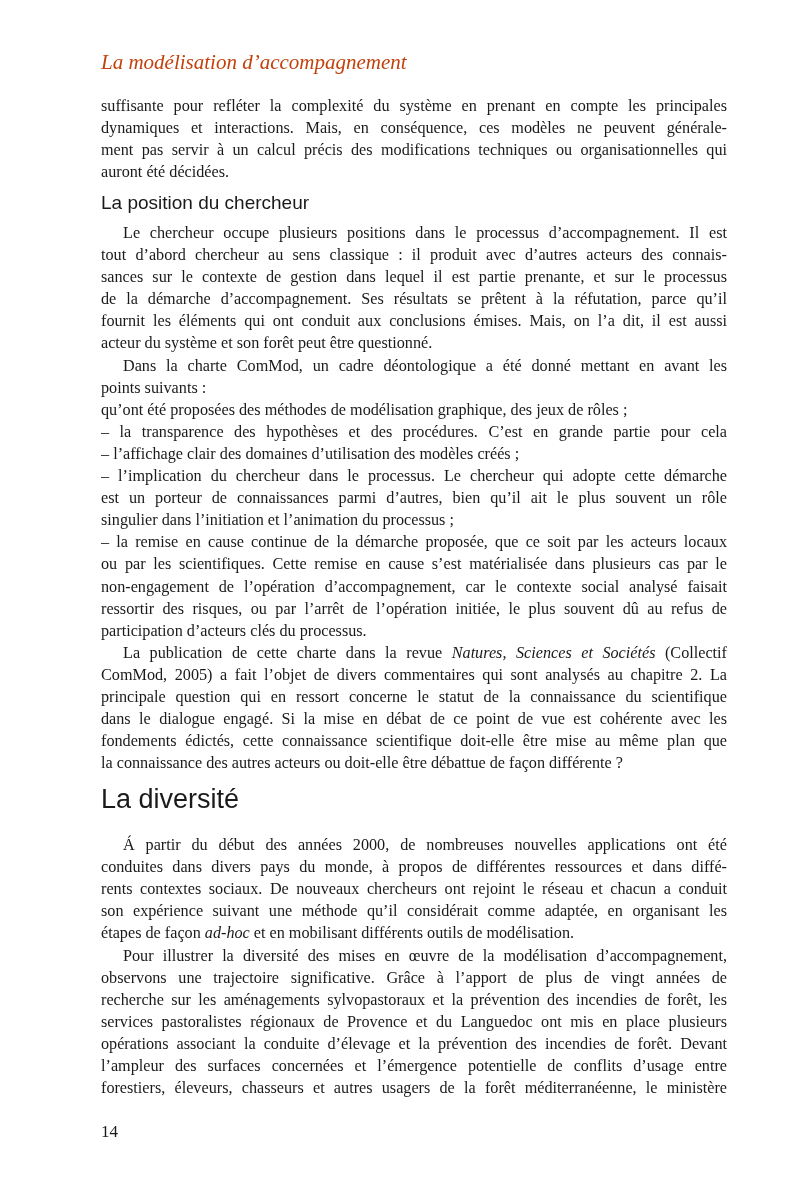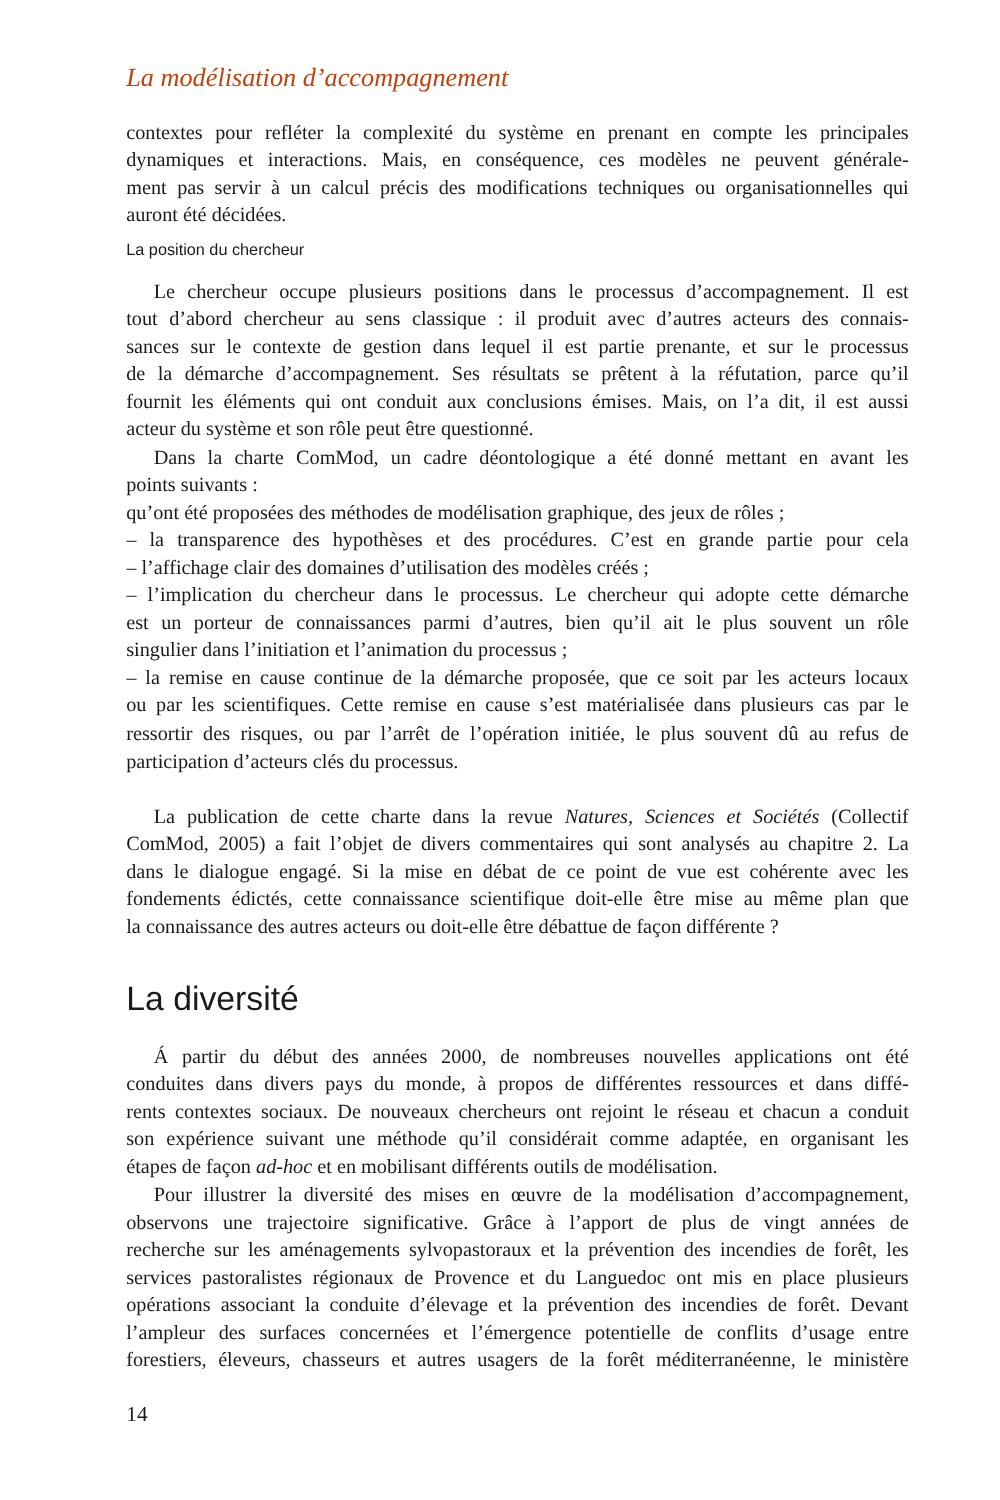--- a/index.html
+++ b/index.html
@@ -11,54 +11,54 @@
   }
   .block { position: absolute; left: 0; width: 626px; }
   .line {
     font-family: "Liberation Serif", serif; font-size: 16.2px; line-height: 22.1px;
     height: 22.1px; white-space: nowrap; text-align: justify; text-align-last: justify;
     overflow: hidden;
   }
   .line.last { text-align-last: left; }
   .line.indent { text-indent: 22px; }
   .h3 {
-    position: absolute; left: 0; font-family: "Liberation Sans", sans-serif; font-size: 13px; color: #1a1a1a;
+    position: absolute; left: 0; font-family: "Liberation Sans", sans-serif; font-size: 19px; color: #1a1a1a;
   }
   .h2 {
     position: absolute; left: 0; font-family: "Liberation Sans", sans-serif; font-size: 27px; color: #1a1a1a;
   }
   .page-number {
     position: absolute; top: 1122px; left: 0; width: 626px; 
     font-family: "Liberation Serif", serif; font-size: 17px;
   }
   i { font-style: italic; }
 </style>
 </head>
 <body>
 
 <div class="page">
 
   <div class="running-head">La modélisation d’accompagnement</div>
 
   <div class="block" style="top:95px;">
-    <div class="line">contextes pour refléter la complexité du système en prenant en compte les principales</div>
+    <div class="line">suffisante pour refléter la complexité du système en prenant en compte les principales</div>
     <div class="line">dynamiques et interactions. Mais, en conséquence, ces modèles ne peuvent générale-</div>
     <div class="line">ment pas servir à un calcul précis des modifications techniques ou organisationnelles qui</div>
     <div class="line last">auront été décidées.</div>
   </div>
 
   <div class="h3" style="top:192px;">La position du chercheur</div>
 
   <div class="block" style="top:222px;">
     <div class="line indent">Le chercheur occupe plusieurs positions dans le processus d’accompagnement. Il est</div>
     <div class="line">tout d’abord chercheur au sens classique : il produit avec d’autres acteurs des connais-</div>
     <div class="line">sances sur le contexte de gestion dans lequel il est partie prenante, et sur le processus</div>
     <div class="line">de la démarche d’accompagnement. Ses résultats se prêtent à la réfutation, parce qu’il</div>
     <div class="line">fournit les éléments qui ont conduit aux conclusions émises. Mais, on l’a dit, il est aussi</div>
-    <div class="line last">acteur du système et son rôle peut être questionné.</div>
+    <div class="line last">acteur du système et son forêt peut être questionné.</div>
   </div>
 
   <div class="block" style="top:354.6px;">
     <div class="line indent">Dans la charte ComMod, un cadre déontologique a été donné mettant en avant les</div>
     <div class="line last">points suivants :</div>
   </div>
 
   <div class="block" style="top:398.8px;">
     <div>
       <div class="line last">qu’ont été proposées des méthodes de modélisation graphique, des jeux de rôles ;</div>
@@ -68,28 +68,30 @@
       <div class="line last">– l’affichage clair des domaines d’utilisation des modèles créés ;</div>
     </div>
     <div>
       <div class="line">– l’implication du chercheur dans le processus. Le chercheur qui adopte cette démarche</div>
       <div class="line">est un porteur de connaissances parmi d’autres, bien qu’il ait le plus souvent un rôle</div>
       <div class="line last">singulier dans l’initiation et l’animation du processus ;</div>
     </div>
     <div>
       <div class="line">– la remise en cause continue de la démarche proposée, que ce soit par les acteurs locaux</div>
       <div class="line">ou par les scientifiques. Cette remise en cause s’est matérialisée dans plusieurs cas par le</div>
+      <div class="line">non-engagement de l’opération d’accompagnement, car le contexte social analysé faisait</div>
       <div class="line">ressortir des risques, ou par l’arrêt de l’opération initiée, le plus souvent dû au refus de</div>
       <div class="line last">participation d’acteurs clés du processus.</div>
     </div>
   </div>
 
   <div class="block" style="top:642px;">
     <div class="line indent"><span>La publication de cette charte dans la revue </span><i>Natures, Sciences et Sociétés</i><span> (Collectif</span></div>
     <div class="line">ComMod, 2005) a fait l’objet de divers commentaires qui sont analysés au chapitre 2. La</div>
+    <div class="line">principale question qui en ressort concerne le statut de la connaissance du scientifique</div>
     <div class="line">dans le dialogue engagé. Si la mise en débat de ce point de vue est cohérente avec les</div>
     <div class="line">fondements édictés, cette connaissance scientifique doit-elle être mise au même plan que</div>
     <div class="line last">la connaissance des autres acteurs ou doit-elle être débattue de façon différente ?</div>
   </div>
 
   <div class="h2" style="top:784px;">La diversité</div>
 
   <div class="block" style="top:834px;">
     <div class="line indent">Á partir du début des années 2000, de nombreuses nouvelles applications ont été</div>
     <div class="line">conduites dans divers pays du monde, à propos de différentes ressources et dans diffé-</div>

